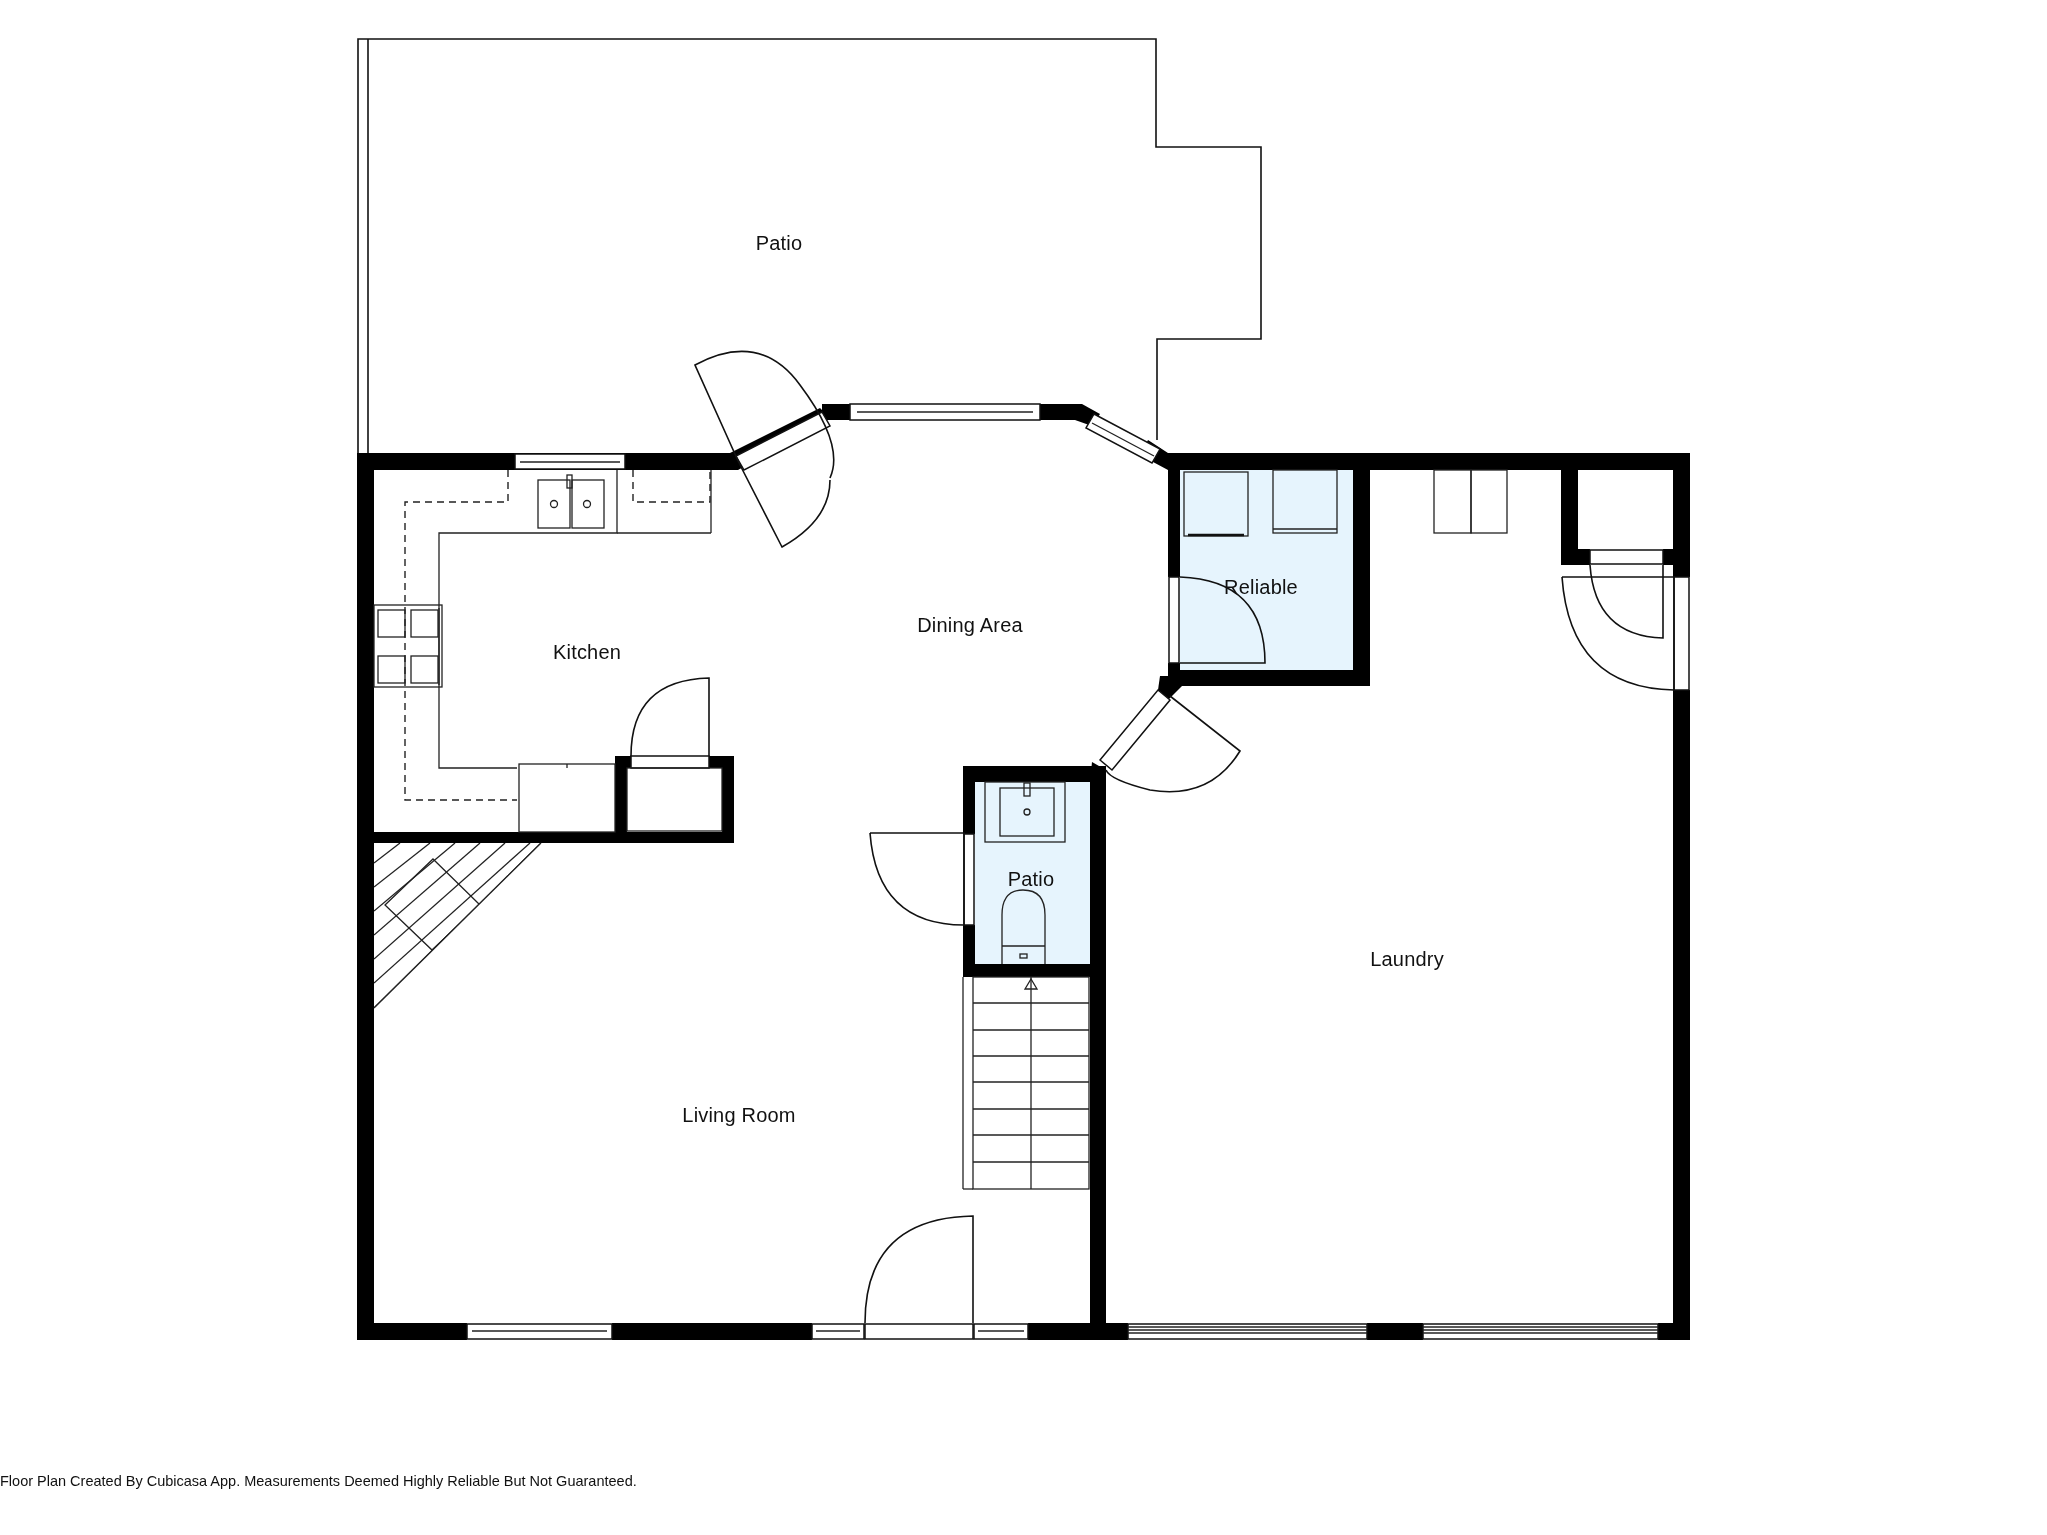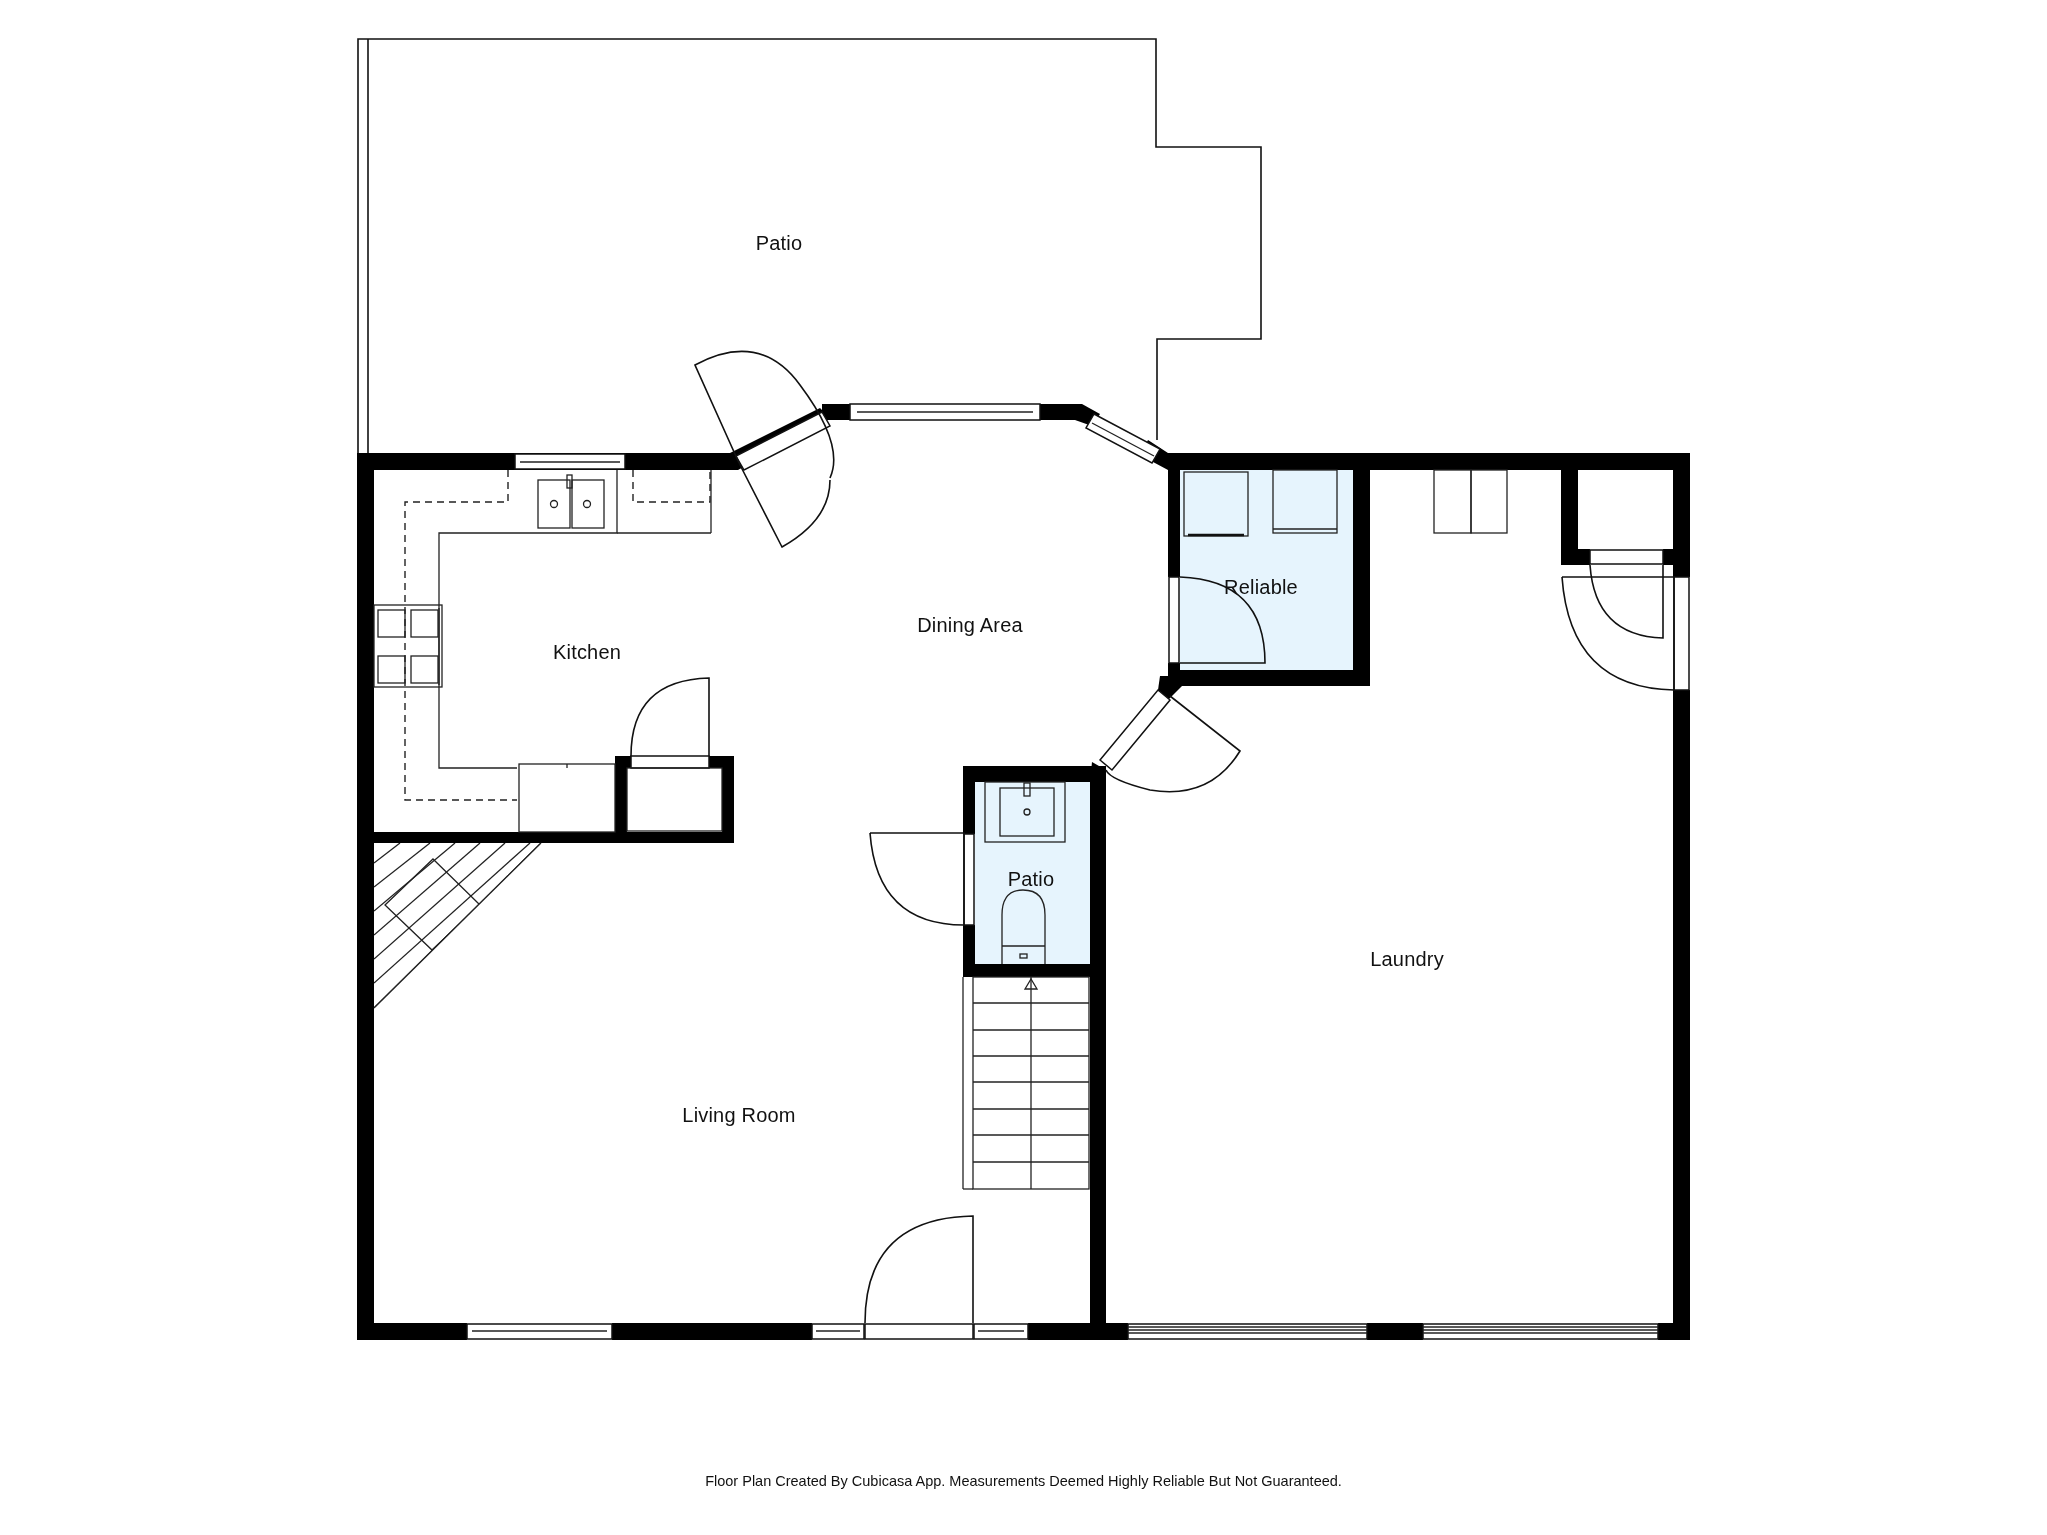--- a/index.html
+++ b/index.html
@@ -1,19 +1,19 @@
 <!DOCTYPE html>
 <html><head>
 <meta charset="utf-8">
 <style>
   html,body{margin:0;padding:0;background:#ffffff;}
   body{width:2047px;height:1535px;overflow:hidden;position:relative;font-family:"Liberation Sans",sans-serif;}
   #plan{position:absolute;left:0;top:0;width:2047px;height:1535px;}
   .room-label{position:absolute;font-family:"Liberation Sans",sans-serif;font-size:20px;color:#111;transform:translate(-50%,-50%);white-space:nowrap;letter-spacing:0.2px;}
-  .footer{position:absolute;left:0;right:0;top:1473px;text-align:center;font-family:"Liberation Sans",sans-serif;font-size:14.5px;color:#111;}
+  .footer{position:absolute;left:0;right:0;top:1473px;text-align:left;font-family:"Liberation Sans",sans-serif;font-size:14.5px;color:#111;}
   .wall{fill:#000;}
   .thin{fill:none;stroke:#111;stroke-width:1.6;}
   .thin2{fill:none;stroke:#222;stroke-width:1.3;}
   .dash{fill:none;stroke:#222;stroke-width:1.4;stroke-dasharray:7 5;}
   .win{fill:#fff;stroke:#111;stroke-width:1.5;}
   .blue{fill:#e6f4fd;}
 </style>
 </head>
 <body>
 

